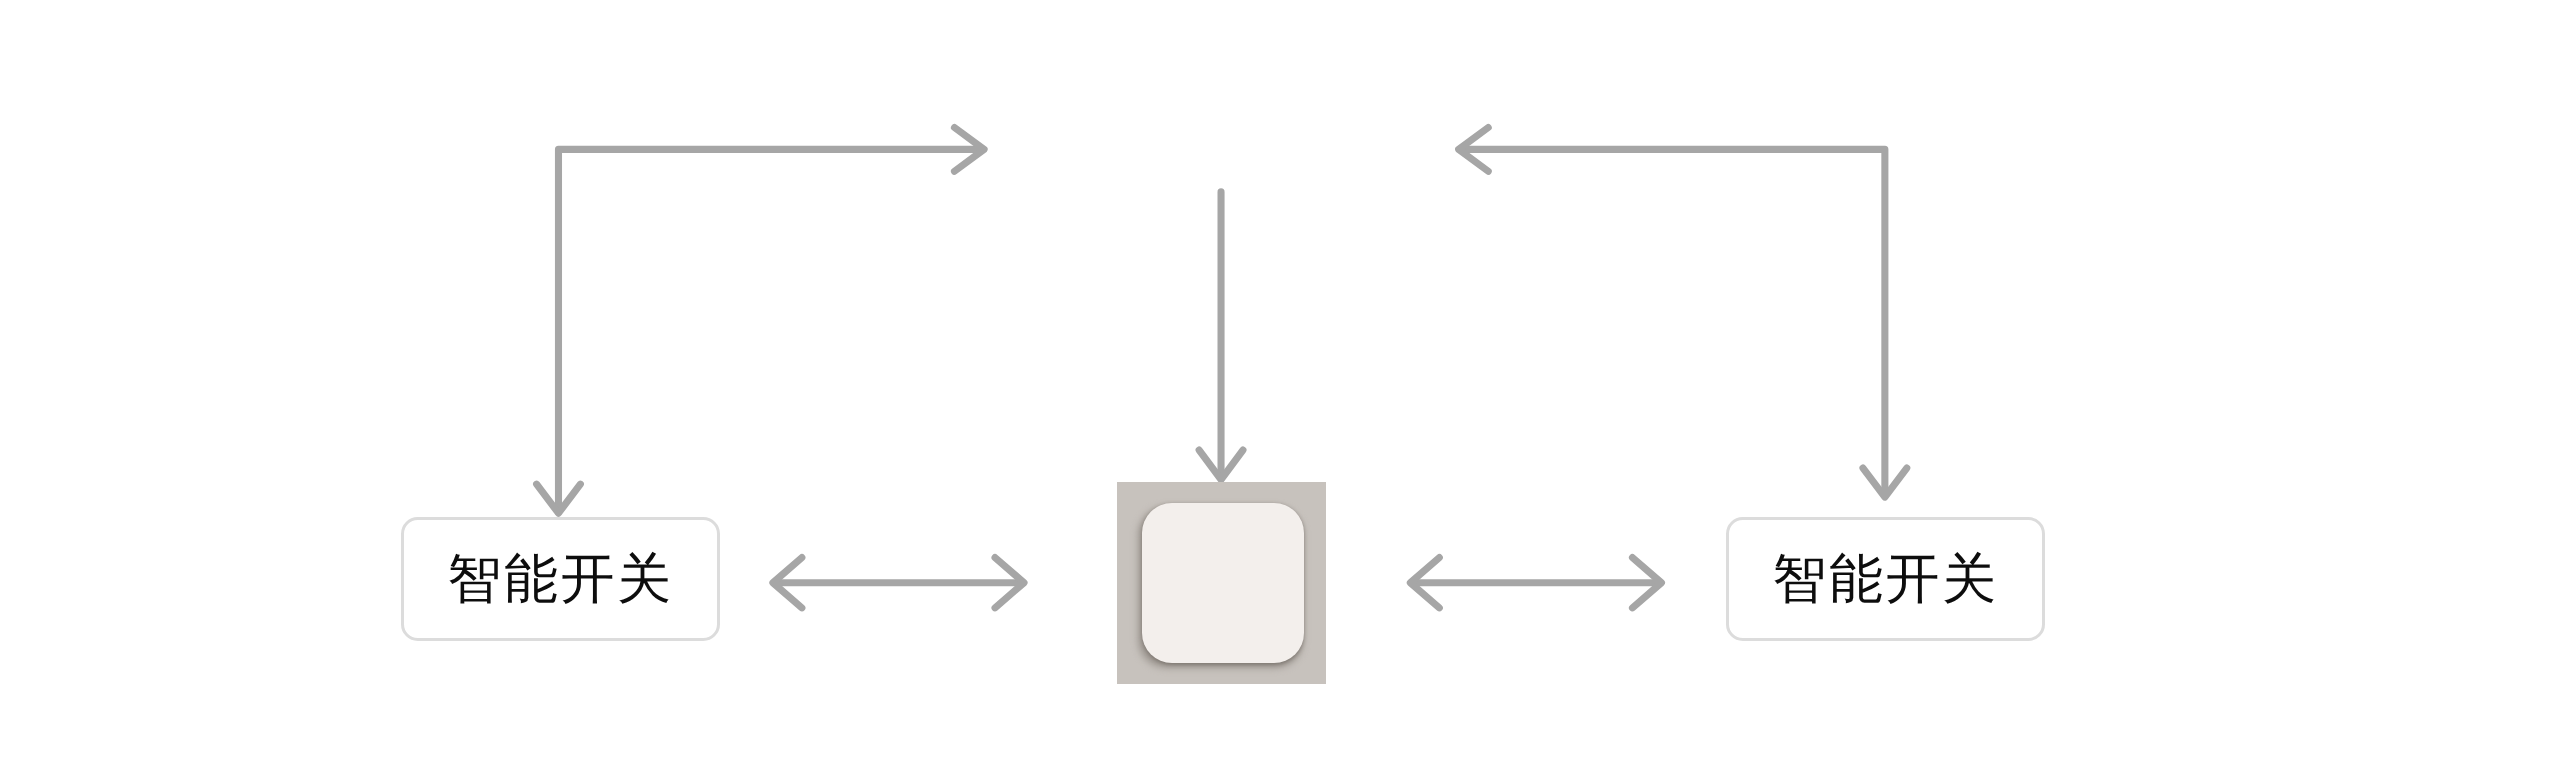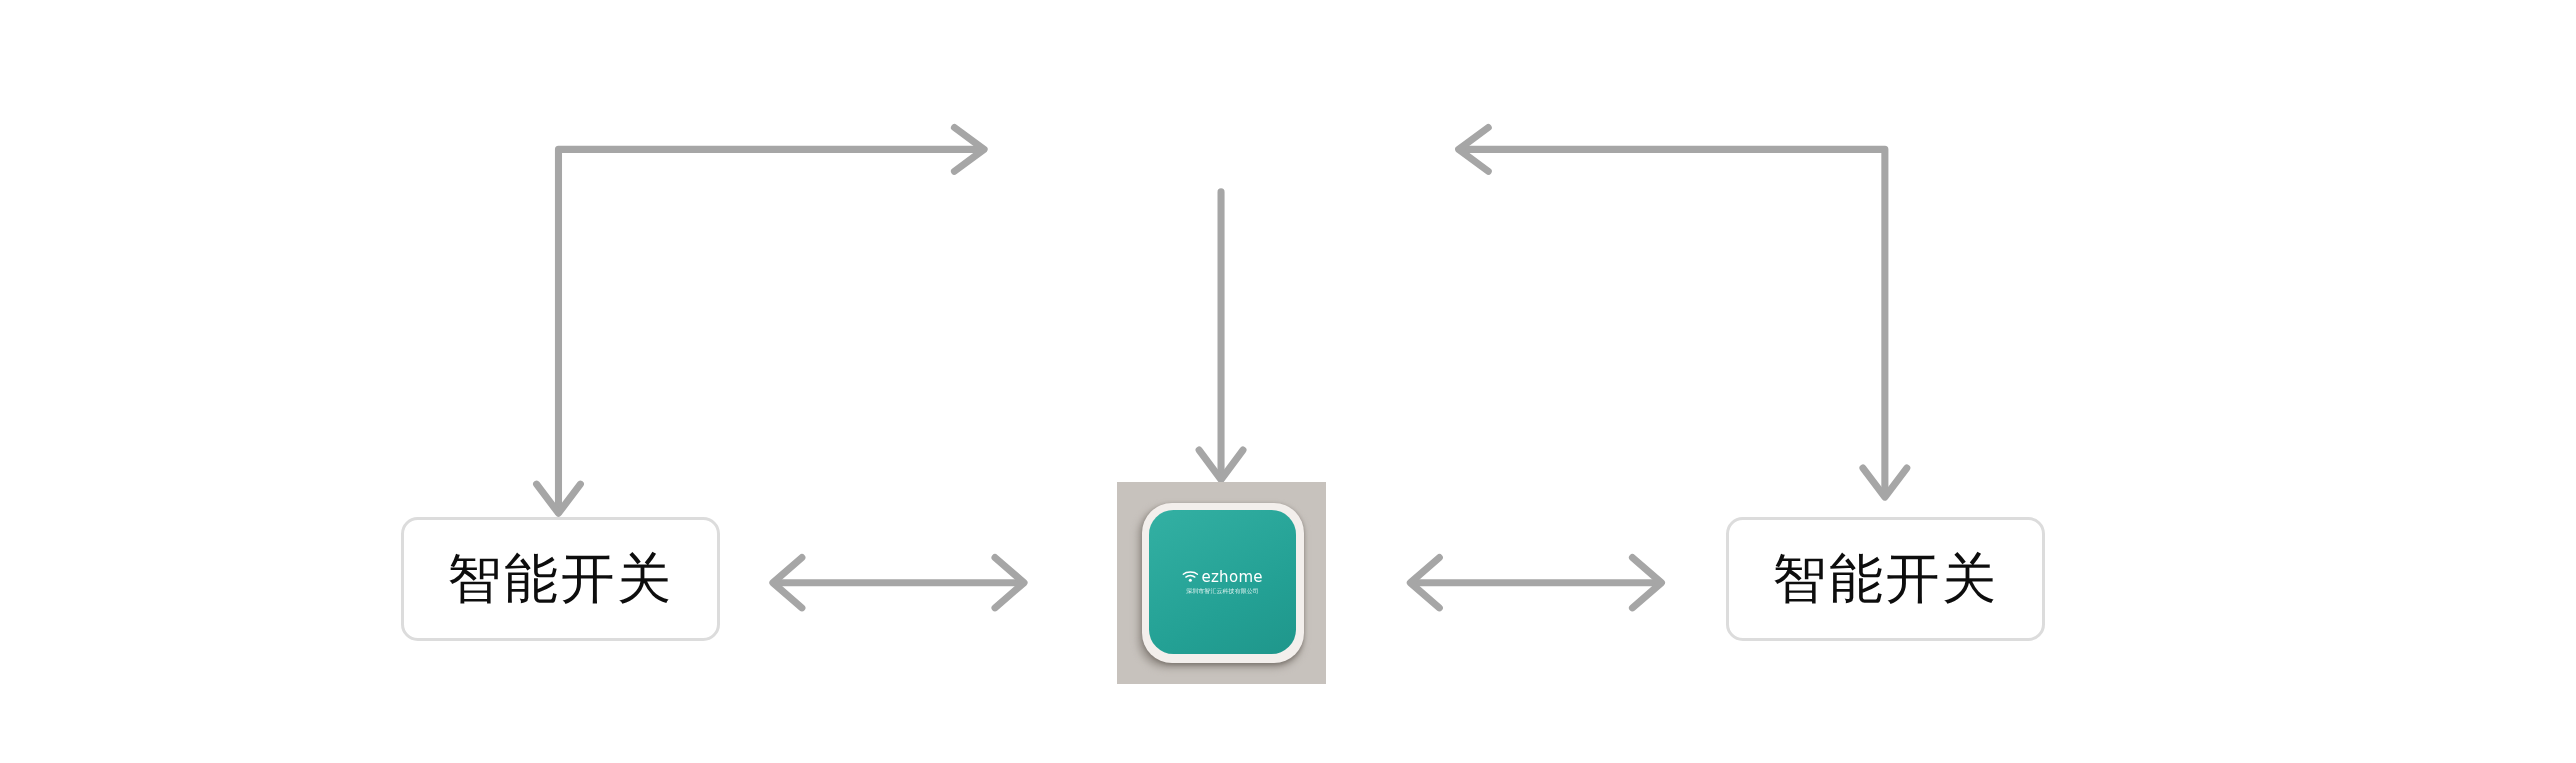--- a/index.html
+++ b/index.html
@@ -162,31 +162,20 @@
   </svg>
 
 
   <div id="node-left" class="node-box">
     <span class="node-label">智能开关</span>
   </div>
 
   <div id="gateway">
     <div class="dev-shadow"></div>
     <div class="dev-bezel"></div>
-    <div class="dev-face">
-      <div class="brand-row">
-        <svg class="brand-wifi" viewBox="0 0 26 18" xmlns="http://www.w3.org/2000/svg">
-          <path d="M2 5 C7 0.5 19 0.5 24 5" fill="none" stroke="#ffffff" stroke-width="2.2" stroke-linecap="round"></path>
-          <path d="M6 9.5 C10 6 16 6 20 9.5" fill="none" stroke="#ffffff" stroke-width="2.2" stroke-linecap="round"></path>
-          <circle cx="13" cy="14.5" r="2.4" fill="#ffffff"></circle>
-        </svg>
-        <span class="brand-name">ezhome</span>
-      </div>
-      <div class="brand-sub">深圳市智汇云科技有限公司</div>
-    </div>
   </div>
 
   <div id="node-right" class="node-box">
     <span class="node-label">智能开关</span>
   </div>
 
 </div>
 
 
 </body></html>

